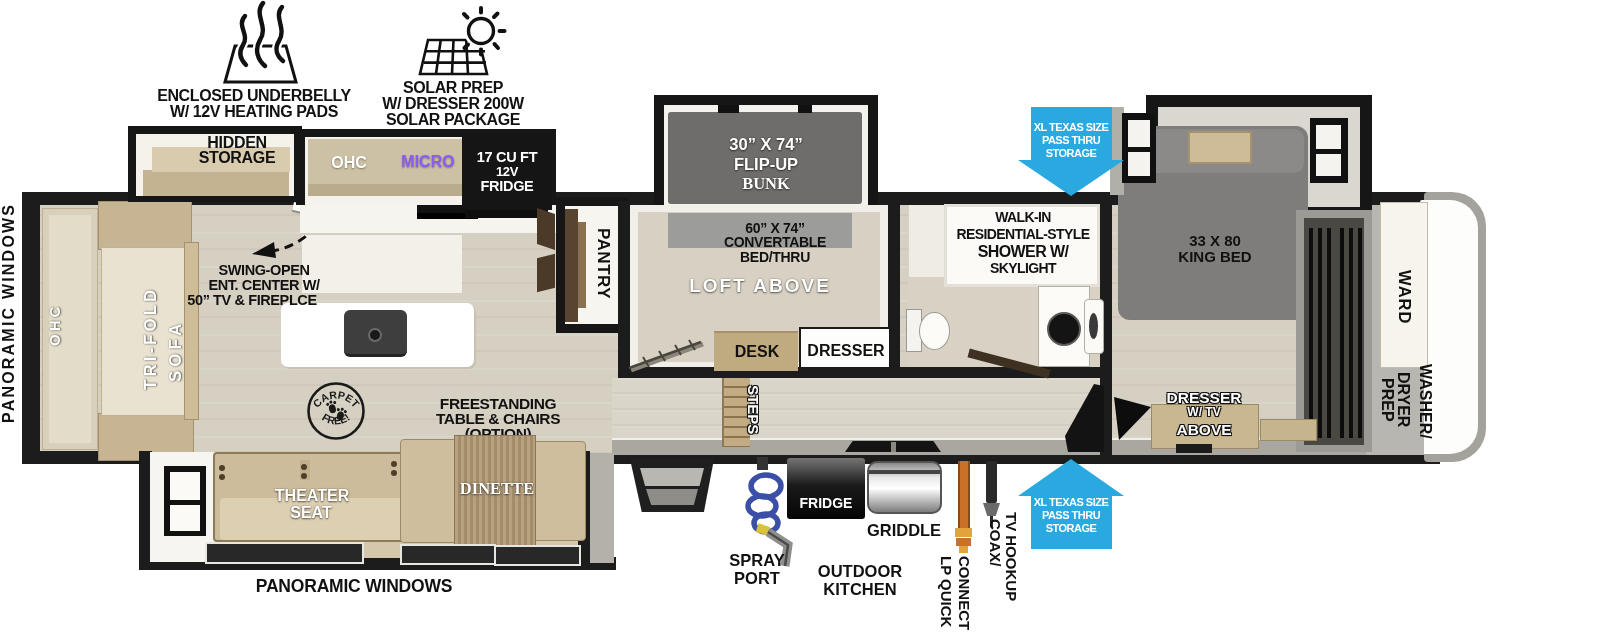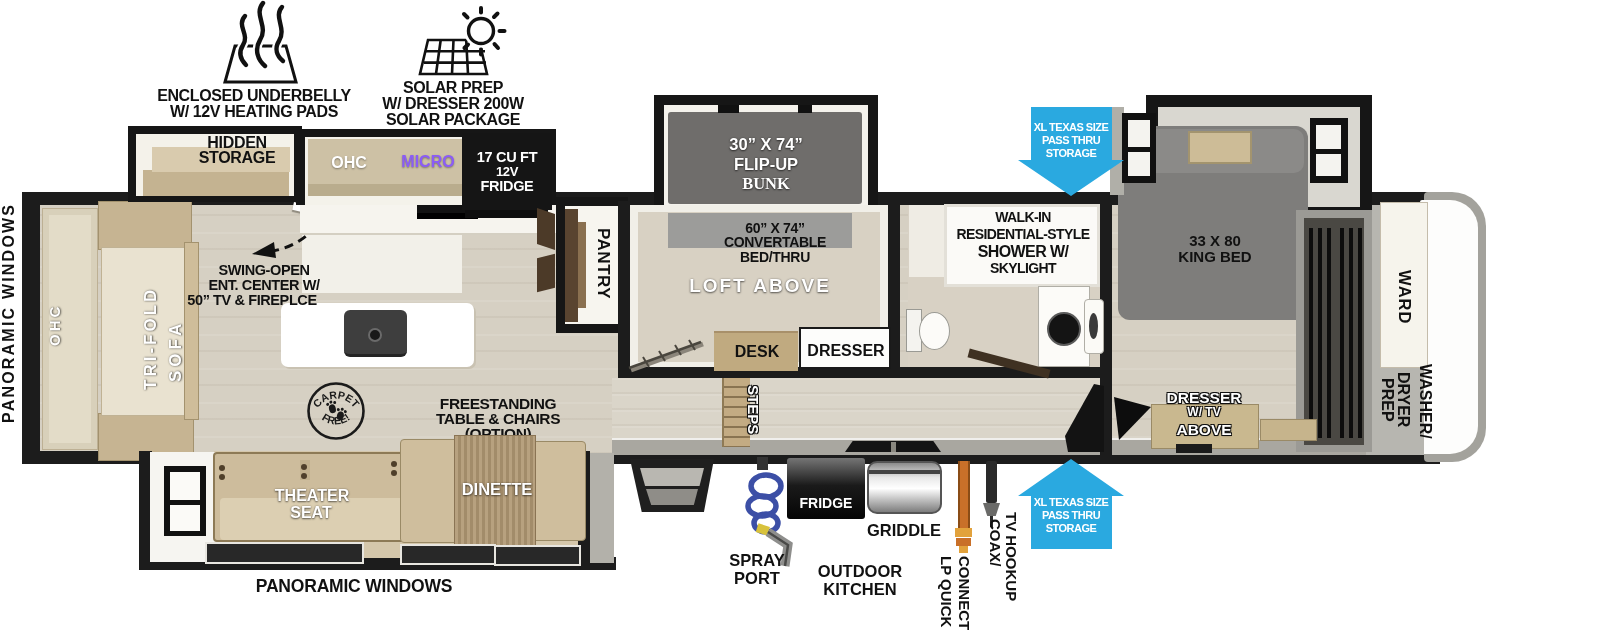--- a/index.html
+++ b/index.html
@@ -324,21 +324,21 @@
 <div class="t bk ctr" style="left:498px;top:396px;font-size:15.5px;letter-spacing:-.4px;">FREESTANDING</div>
 <div class="t bk ctr" style="left:498px;top:411px;font-size:15.5px;letter-spacing:-.4px;">TABLE &amp; CHAIRS</div>
 <div class="t bk ctr" style="left:498px;top:426px;font-size:15.5px;letter-spacing:-.4px;">(OPTION)</div>
 
 <div class="a" style="left:400px;top:439px;width:56px;height:102px;background:#cfbe9d;border:1px solid #9a8a66;border-radius:4px;"></div>
 
 <div class="a" style="left:530px;top:441px;width:54px;height:98px;background:#cfbe9d;border:1px solid #9a8a66;border-radius:4px;"></div>
 
 <div class="a" style="left:454px;top:435px;width:80px;height:109px;background:repeating-linear-gradient(90deg,#b7a17f 0 3px,#a28c6a 3px 6px);border:1px solid #8a7454;"></div>
 
-<div class="t wt ctr" style="left:497px;top:481px;font-size:16.5px;">DINETTE</div>
+<div class="t wt ctr" style="left:497px;top:481px;font-size:16.5px;font-family:Liberation Serif, serif;">DINETTE</div>
 
 <div class="a" style="left:205px;top:542px;width:155px;height:18px;background:#282828;border:2px solid #e8e6e0;"></div>
 <div class="a" style="left:400px;top:544px;width:92px;height:17px;background:#282828;border:2px solid #e8e6e0;"></div>
 <div class="a" style="left:494px;top:545px;width:83px;height:17px;background:#282828;border:2px solid #e8e6e0;"></div>
 
 <div class="t bk ctr" style="left:354px;top:578px;font-size:17.5px;letter-spacing:-.2px;">PANORAMIC WINDOWS</div>
 
 <div class="t r270 bk" style="left:17px;top:407px;font-size:16px;letter-spacing:2.2px;">PANORAMIC WINDOWS</div>
 
 <svg class="a" style="left:1014px;top:105px" width="114" height="95" viewBox="0 0 114 95">

